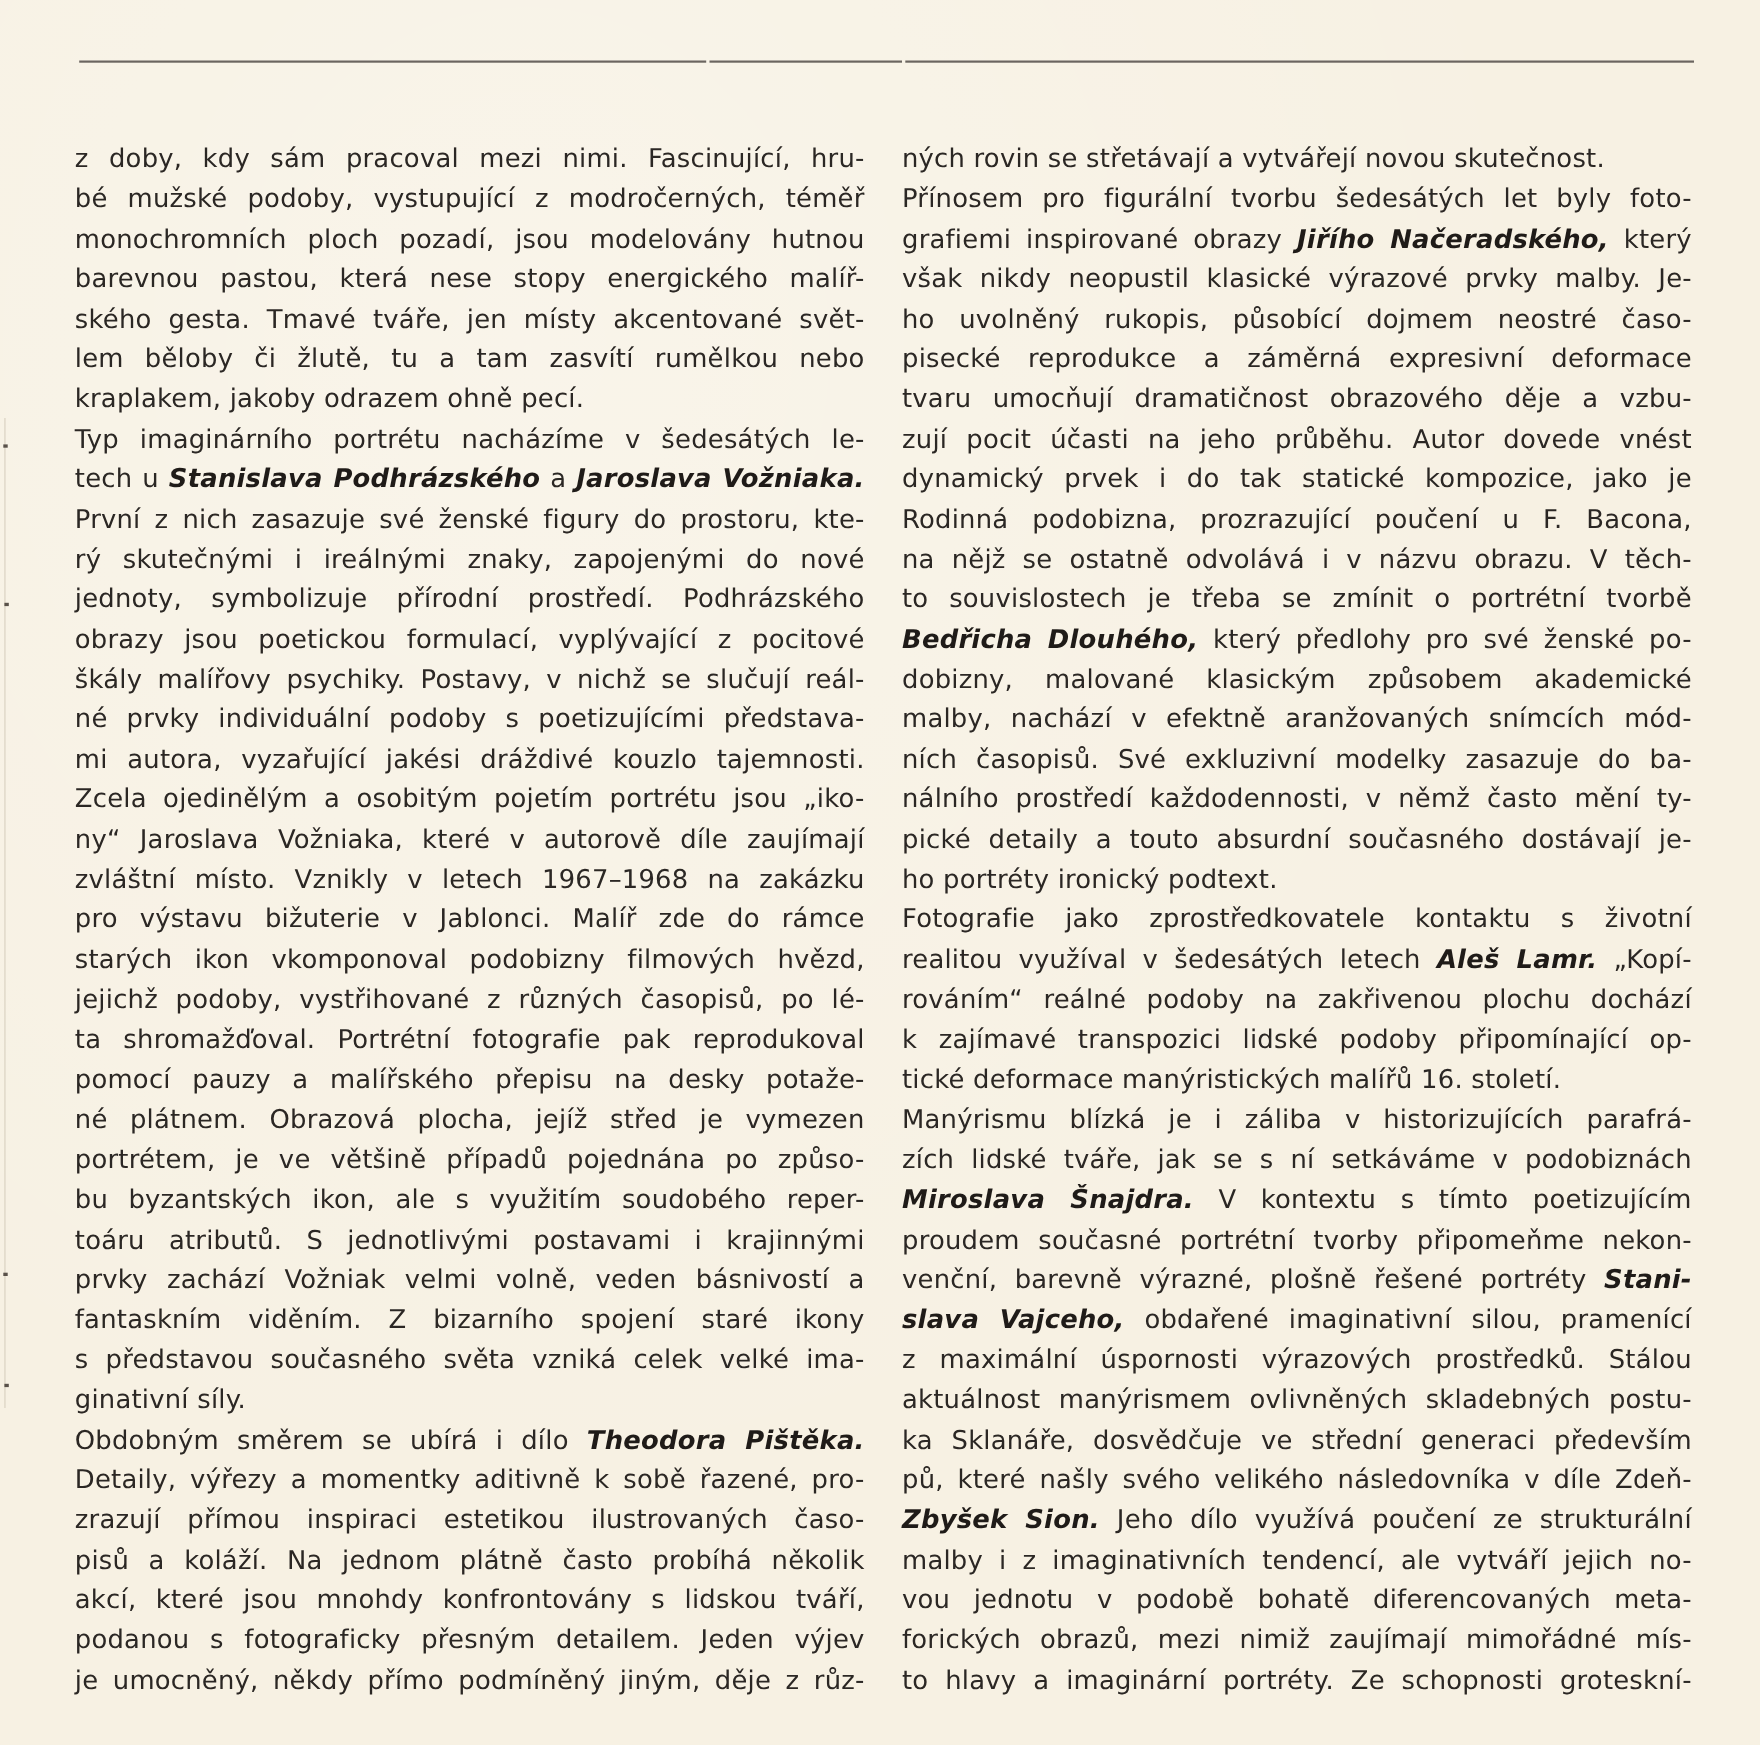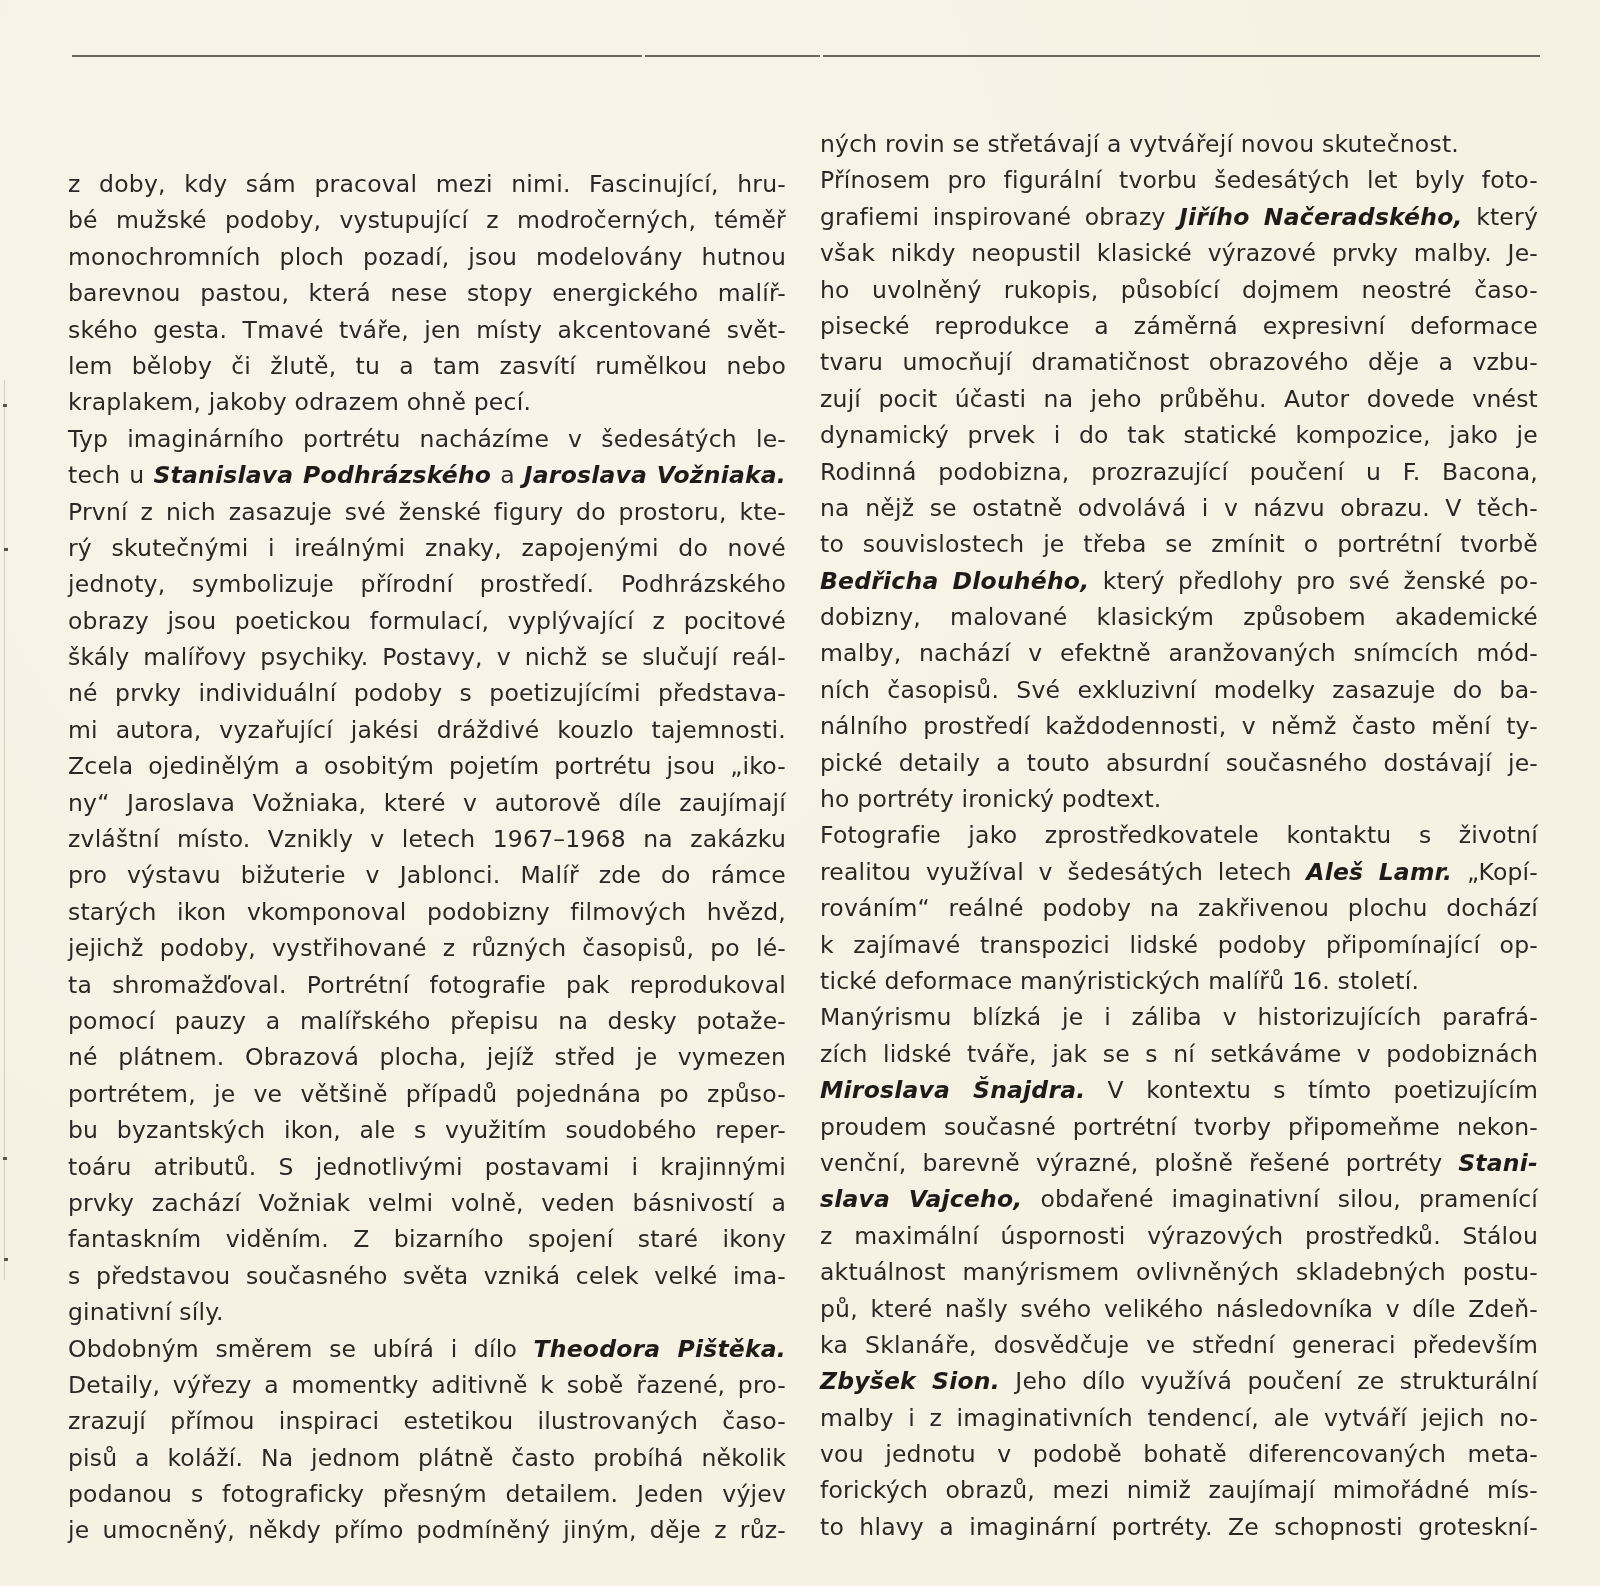--- a/index.html
+++ b/index.html
@@ -42,21 +42,21 @@
   }
   .rule.r1 { left: 72px; width: 570px; }
   .rule.r2 { left: 645px; width: 175px; }
   .rule.r3 { left: 823px; width: 717px; }
 
   .column {
     position: absolute;
     top: 126px;
     width: 718px;
   }
-  .column.left { left: 68px; margin-top: 40px; }
+  .column.left { left: 68px; }
   .column.right { left: 820px; }
 
   .line {
     display: block;
     height: 36.4px;
     line-height: 36.4px;
     font-size: 23.5px;
     white-space: nowrap;
     text-align: justify;
     text-align-last: justify;
@@ -115,20 +115,21 @@
       <span class="line"><span>bu byzantských ikon, ale s využitím soudobého reper-</span></span>
       <span class="line"><span>toáru atributů. S jednotlivými postavami i krajinnými</span></span>
       <span class="line"><span>prvky zachází Vožniak velmi volně, veden básnivostí a</span></span>
       <span class="line"><span>fantaskním viděním. Z bizarního spojení staré ikony</span></span>
       <span class="line"><span>s představou současného světa vzniká celek velké ima-</span></span>
       <span class="line last"><span>ginativní síly.</span></span>
       <span class="line"><span>Obdobným směrem se ubírá i dílo </span><b>Theodora Pištěka.</b></span>
       <span class="line"><span>Detaily, výřezy a momentky aditivně k sobě řazené, pro-</span></span>
       <span class="line"><span>zrazují přímou inspiraci estetikou ilustrovaných časo-</span></span>
       <span class="line"><span>pisů a koláží. Na jednom plátně často probíhá několik</span></span>
+      <span class="line"><span>akcí, které jsou mnohdy konfrontovány s lidskou tváří,</span></span>
       <span class="line"><span>podanou s fotograficky přesným detailem. Jeden výjev</span></span>
       <span class="line"><span>je umocněný, někdy přímo podmíněný jiným, děje z růz-</span></span>
     </div>
   <div class="column right">
       <span class="line last"><span>ných rovin se střetávají a vytvářejí novou skutečnost.</span></span>
       <span class="line"><span>Přínosem pro figurální tvorbu šedesátých let byly foto-</span></span>
       <span class="line"><span>grafiemi inspirované obrazy </span><b>Jiřího Načeradského,</b><span> který</span></span>
       <span class="line"><span>však nikdy neopustil klasické výrazové prvky malby. Je-</span></span>
       <span class="line"><span>ho uvolněný rukopis, působící dojmem neostré časo-</span></span>
       <span class="line"><span>pisecké reprodukce a záměrná expresivní deformace</span></span>
@@ -151,21 +152,21 @@
       <span class="line"><span>k zajímavé transpozici lidské podoby připomínající op-</span></span>
       <span class="line last"><span>tické deformace manýristických malířů 16. století.</span></span>
       <span class="line"><span>Manýrismu blízká je i záliba v historizujících parafrá-</span></span>
       <span class="line"><span>zích lidské tváře, jak se s ní setkáváme v podobiznách</span></span>
       <span class="line"><b>Miroslava Šnajdra.</b><span> V kontextu s tímto poetizujícím</span></span>
       <span class="line"><span>proudem současné portrétní tvorby připomeňme nekon-</span></span>
       <span class="line"><span>venční, barevně výrazné, plošně řešené portréty </span><b>Stani-</b></span>
       <span class="line"><b>slava Vajceho,</b><span> obdařené imaginativní silou, pramenící</span></span>
       <span class="line"><span>z maximální úspornosti výrazových prostředků. Stálou</span></span>
       <span class="line"><span>aktuálnost manýrismem ovlivněných skladebných postu-</span></span>
+      <span class="line"><span>ka Sklanáře, dosvědčuje ve střední generaci především</span></span>
       <span class="line"><span>pů, které našly svého velikého následovníka v díle Zdeň-</span></span>
-      <span class="line"><span>ka Sklanáře, dosvědčuje ve střední generaci především</span></span>
       <span class="line"><b>Zbyšek Sion.</b><span> Jeho dílo využívá poučení ze strukturální</span></span>
       <span class="line"><span>malby i z imaginativních tendencí, ale vytváří jejich no-</span></span>
       <span class="line"><span>vou jednotu v podobě bohatě diferencovaných meta-</span></span>
       <span class="line"><span>forických obrazů, mezi nimiž zaujímají mimořádné mís-</span></span>
       <span class="line"><span>to hlavy a imaginární portréty. Ze schopnosti groteskní-</span></span>
     </div>
 </div>
 
 </body></html>

